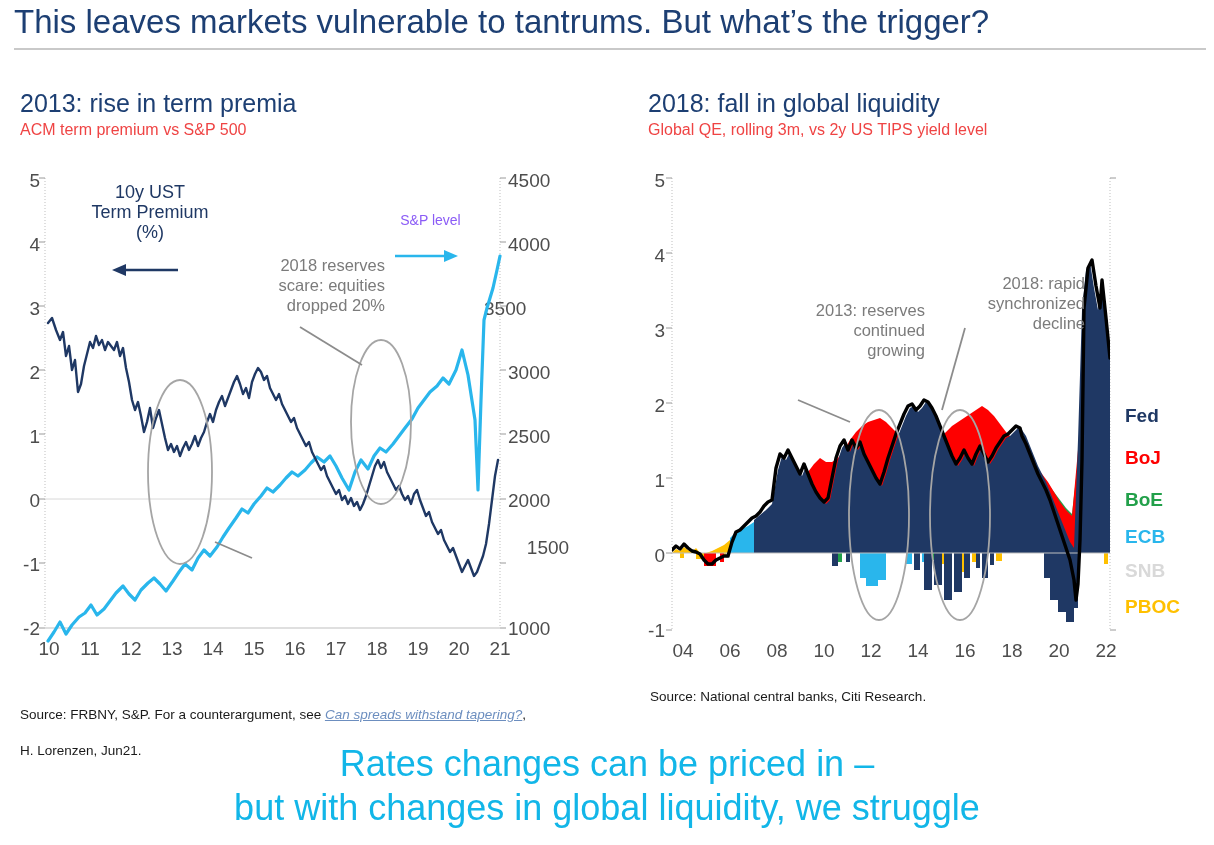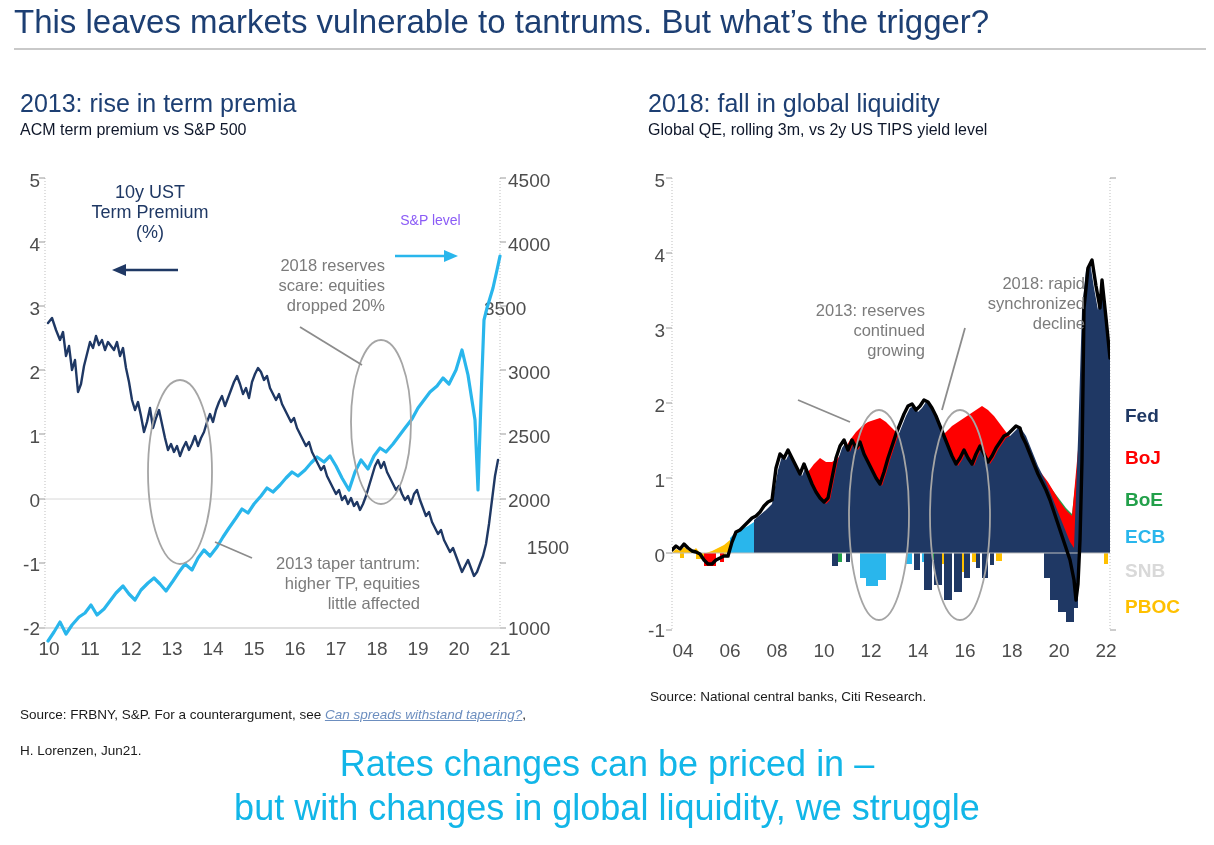--- a/index.html
+++ b/index.html
@@ -23,21 +23,21 @@
     background:#c9c9c9;
   }
   
   .panel-title {
     position:absolute;
     font-size:25px; color:#1d3f73; font-weight:400; line-height:30px;
     white-space:nowrap;
   }
   .panel-sub {
     position:absolute;
-    font-size:16px; color:#0f172a; font-weight:400; line-height:20px;
+    font-size:16px; color:#ef4444; font-weight:400; line-height:20px;
     white-space:nowrap;
   }
   
   .chart { position:absolute; }
   .axis-label {
     position:absolute; font-size:19px; color:#4d4d4d;
     text-align:right; white-space:nowrap;
   }
   .xtick {
     position:absolute; font-size:19px; color:#4d4d4d;
@@ -147,23 +147,20 @@
   </svg>
 
   <div class="series-label" style="left:75px; top:22px; width:150px; color:#1f3864; font-size:18px;">10y UST
 Term Premium
 (%)</div>
   <div class="series-label" style="left:368px; top:50px; width:125px; color:#8b5cf6; font-size:14px;">S&amp;P level</div>
 
   <div class="anno" style="left:225px; top:95px; width:160px;">2018 reserves
 scare: equities
 dropped 20%</div>
-  <div class="anno" style="left:220px; top:393px; width:200px;">2013 taper tantrum:
-higher TP, equities
-little affected</div>
 
   <div class="xtick" style="left:19px;  top:478px; width:60px;">10</div>
   <div class="xtick" style="left:60px;  top:478px; width:60px;">11</div>
   <div class="xtick" style="left:101px; top:478px; width:60px;">12</div>
   <div class="xtick" style="left:142px; top:478px; width:60px;">13</div>
   <div class="xtick" style="left:183px; top:478px; width:60px;">14</div>
   <div class="xtick" style="left:224px; top:478px; width:60px;">15</div>
   <div class="xtick" style="left:265px; top:478px; width:60px;">16</div>
   <div class="xtick" style="left:306px; top:478px; width:60px;">17</div>
   <div class="xtick" style="left:347px; top:478px; width:60px;">18</div>

